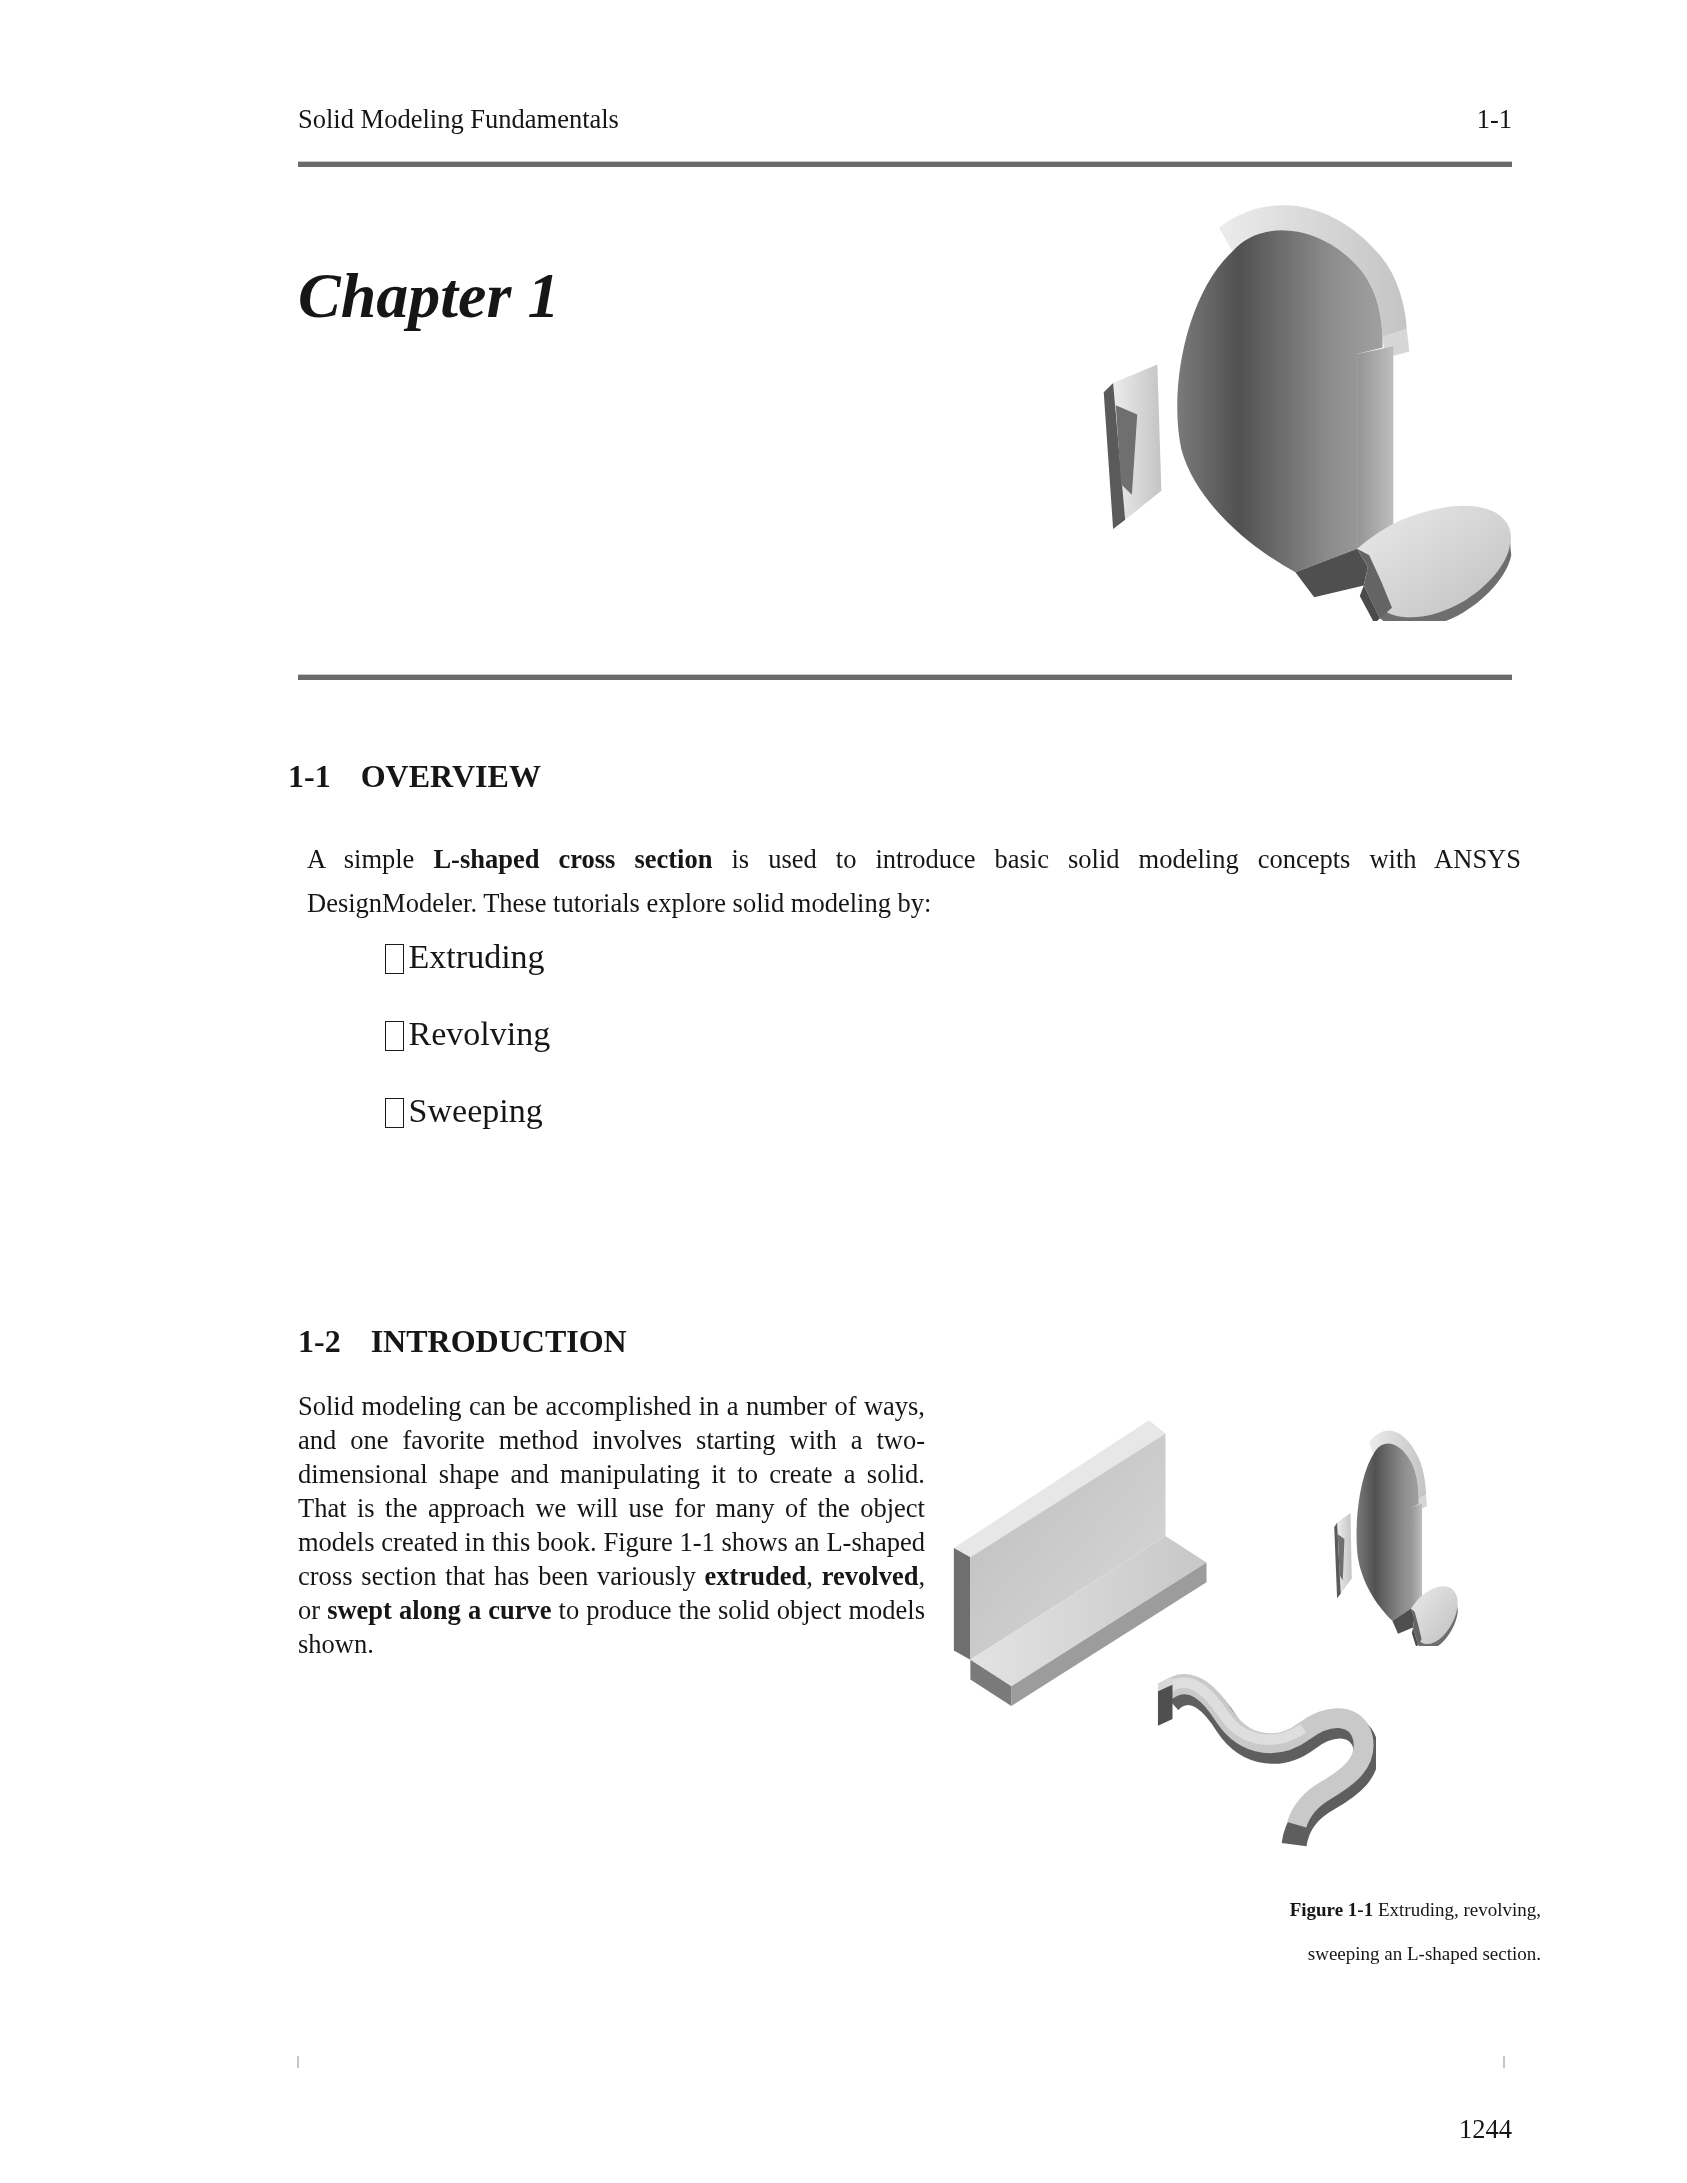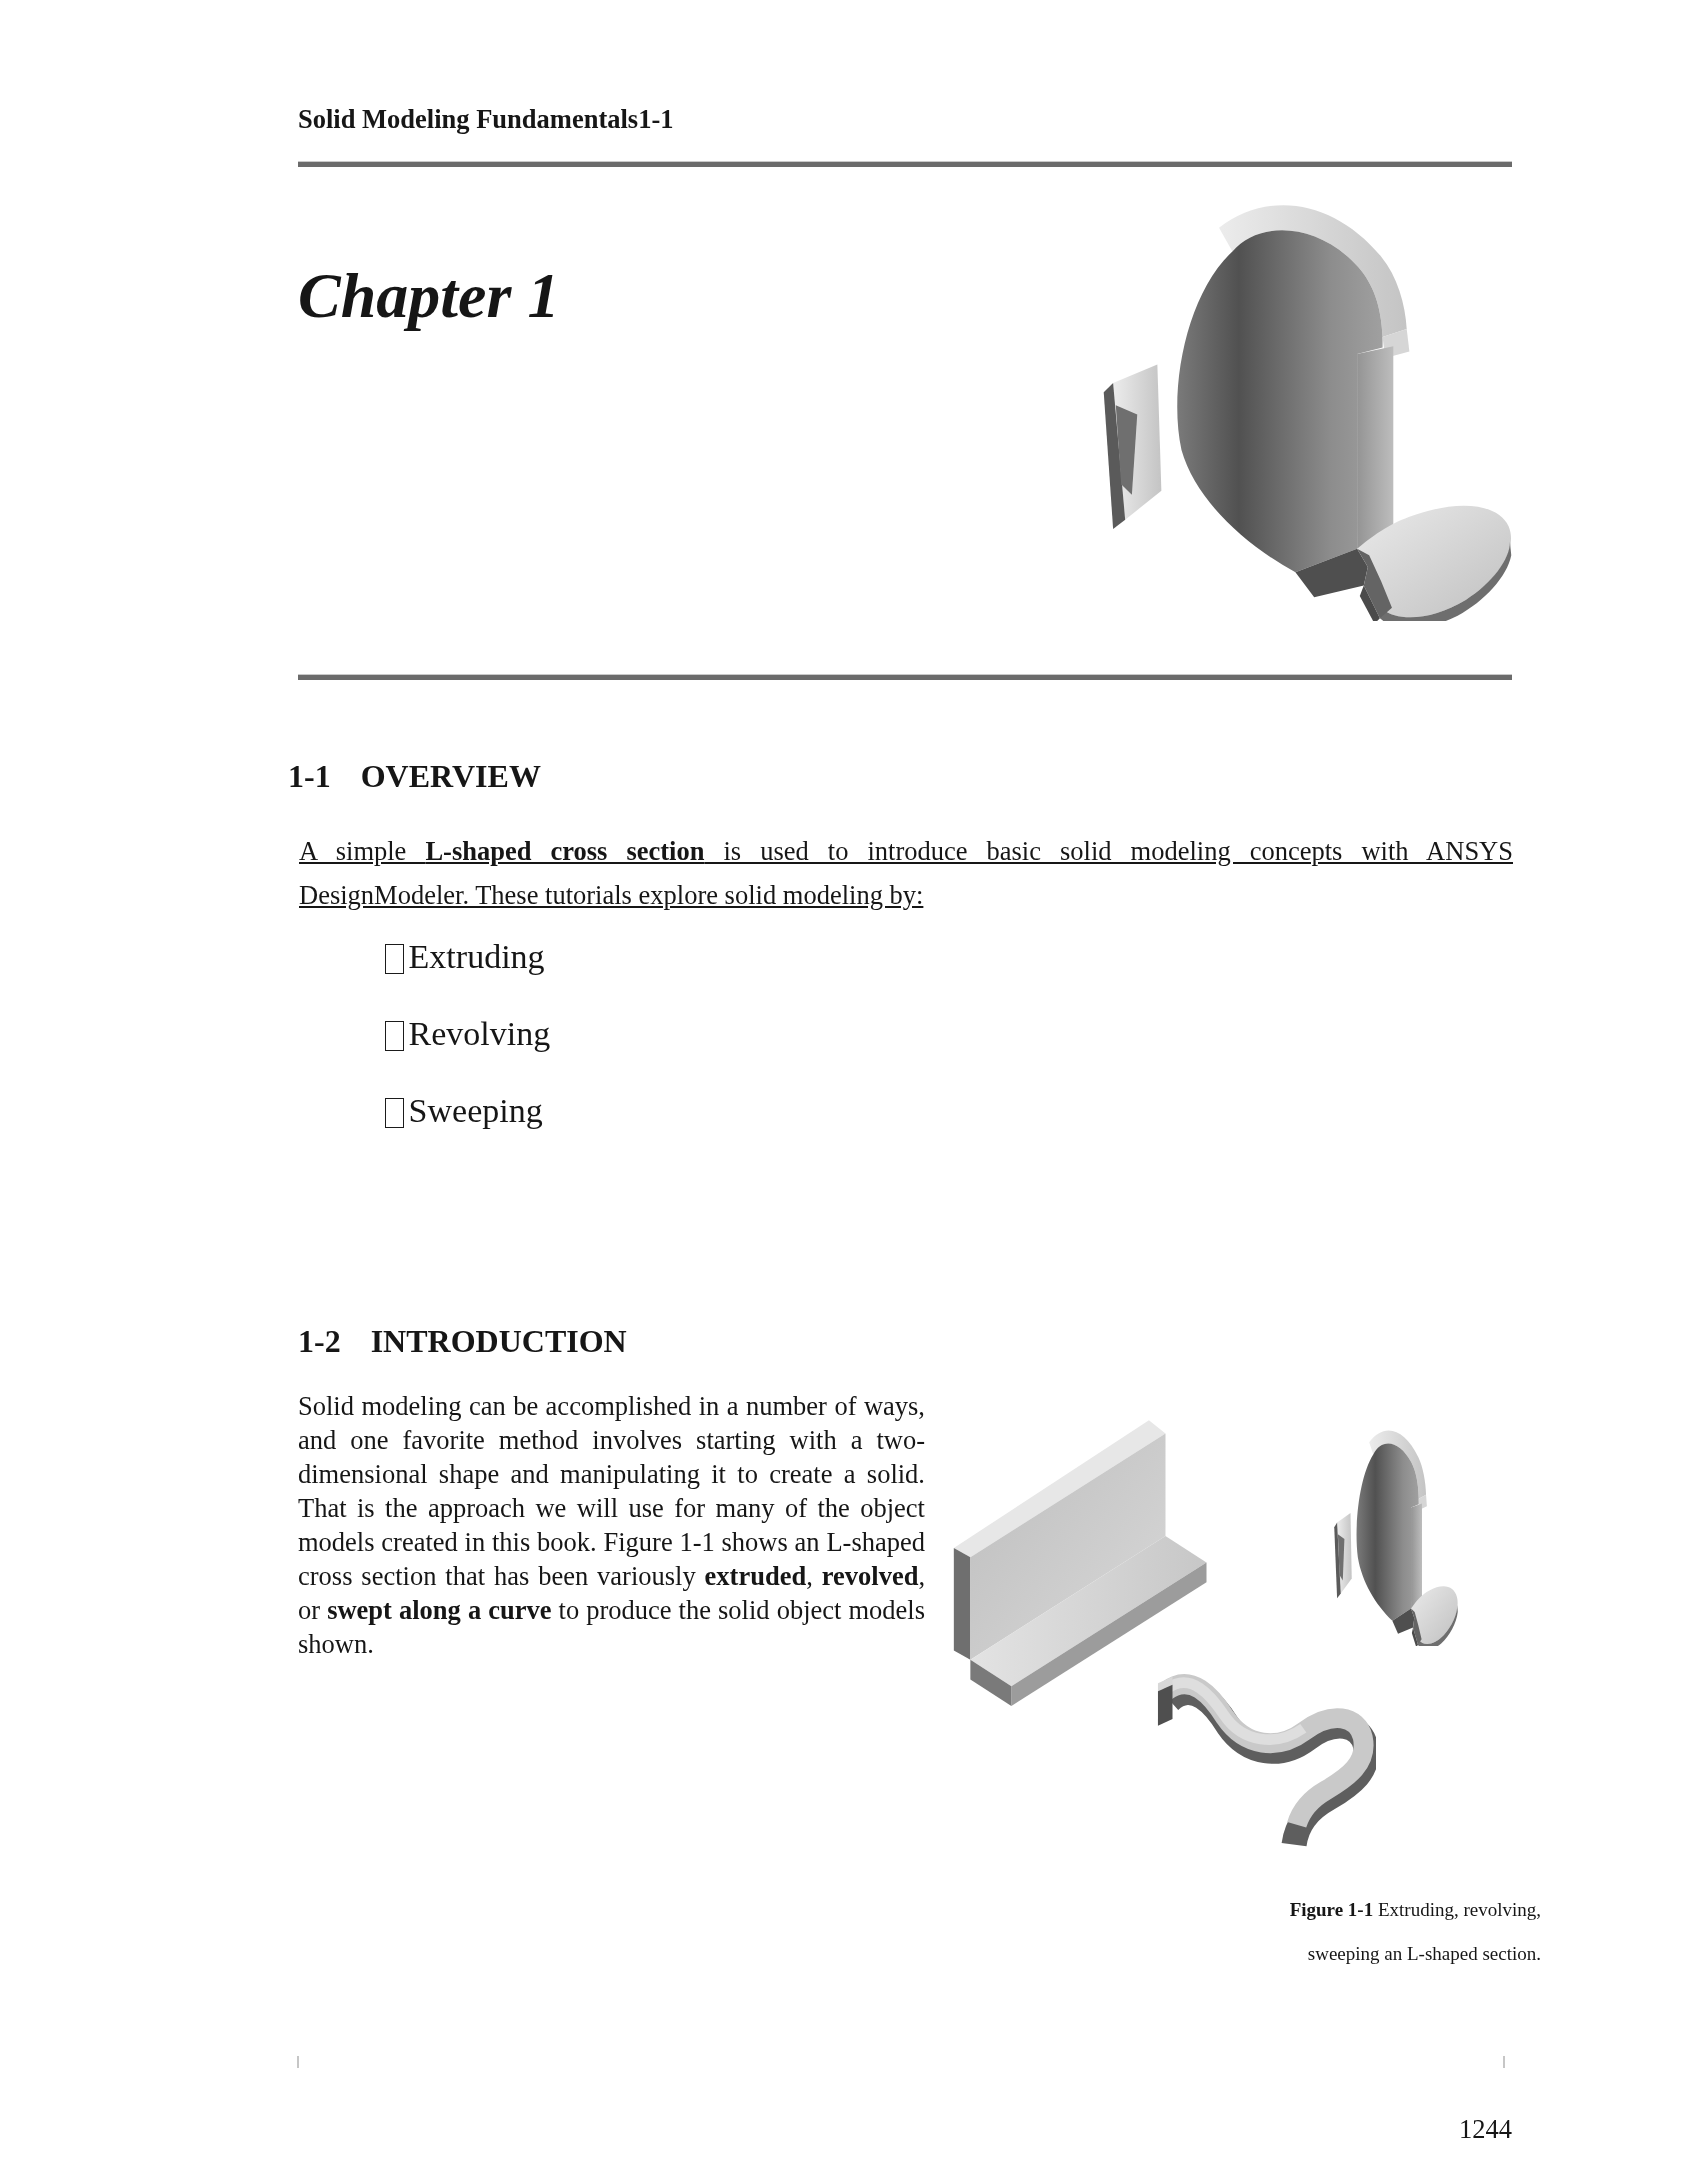--- a/index.html
+++ b/index.html
@@ -3,22 +3,22 @@
 <meta charset="utf-8">
 <style>
   html,body{margin:0;padding:0;background:#e8e8e8;}
   .page{
     position:relative;width:1687px;height:2183px;background:#ffffff;
     font-family:"Liberation Serif","DejaVu Serif",serif;color:#161616;
     overflow:hidden;
   }
   .abs{position:absolute;}
   
-  .runhead{left:298px;top:103px;width:1214px;display:flex;justify-content:flex-start;
-    font-size:26.5px;font-weight:bold;line-height:32px;}
+  .runhead{left:298px;top:103px;width:1214px;display:flex;justify-content:space-between;
+    font-size:26.5px;font-weight:normal;line-height:32px;}
   .rule{left:298px;width:1214px;height:6px;
     background:linear-gradient(to bottom,#c9c9c9 0 22%,#6b6b6b 22%);}
   .rule-top{top:161px;}
   .rule-mid{top:674px;}
   
   .chapter-kicker{left:298px;top:259px;width:589px;
     font-size:64px;font-weight:bold;font-style:italic;line-height:74px;}
   .chapter-main{left:298px;top:394px;width:589px;text-align:center;
     font-size:64px;font-weight:bold;font-style:italic;line-height:79px;}
   .chapter-art{left:1093px;top:187px;width:429px;height:434px;}
@@ -110,21 +110,21 @@
   </div>
 
   <div class="abs chapter-kicker">Chapter 1</div>
 
   <div class="abs rule rule-mid"></div>
 
   <h2 class="abs sect h-overview" style="margin:0;">
     <span class="num">1-1</span><span>OVERVIEW</span>
   </h2>
 
-  <p class="abs body-par para1" style="margin:1px;text-decoration:underline;"><span>A simple </span><b>L-shaped cross section</b><span> is used to introduce basic solid modeling concepts with ANSYS DesignModeler. These tutorials explore solid modeling by:</span></p>
+  <p class="abs body-par para1" style="margin:9px;"><span>A simple </span><b>L-shaped cross section</b><span> is used to introduce basic solid modeling concepts with ANSYS DesignModeler. These tutorials explore solid modeling by:</span></p>
 
   <ul class="abs bullets">
     <li><span class="glyphbox"></span><span>Extruding</span></li>
     <li><span class="glyphbox"></span><span>Revolving</span></li>
     <li><span class="glyphbox"></span><span>Sweeping</span></li>
   </ul>
 
 
   <h2 class="abs sect h-intro" style="margin:0;">
     <span class="num">1-2</span><span>INTRODUCTION</span>

